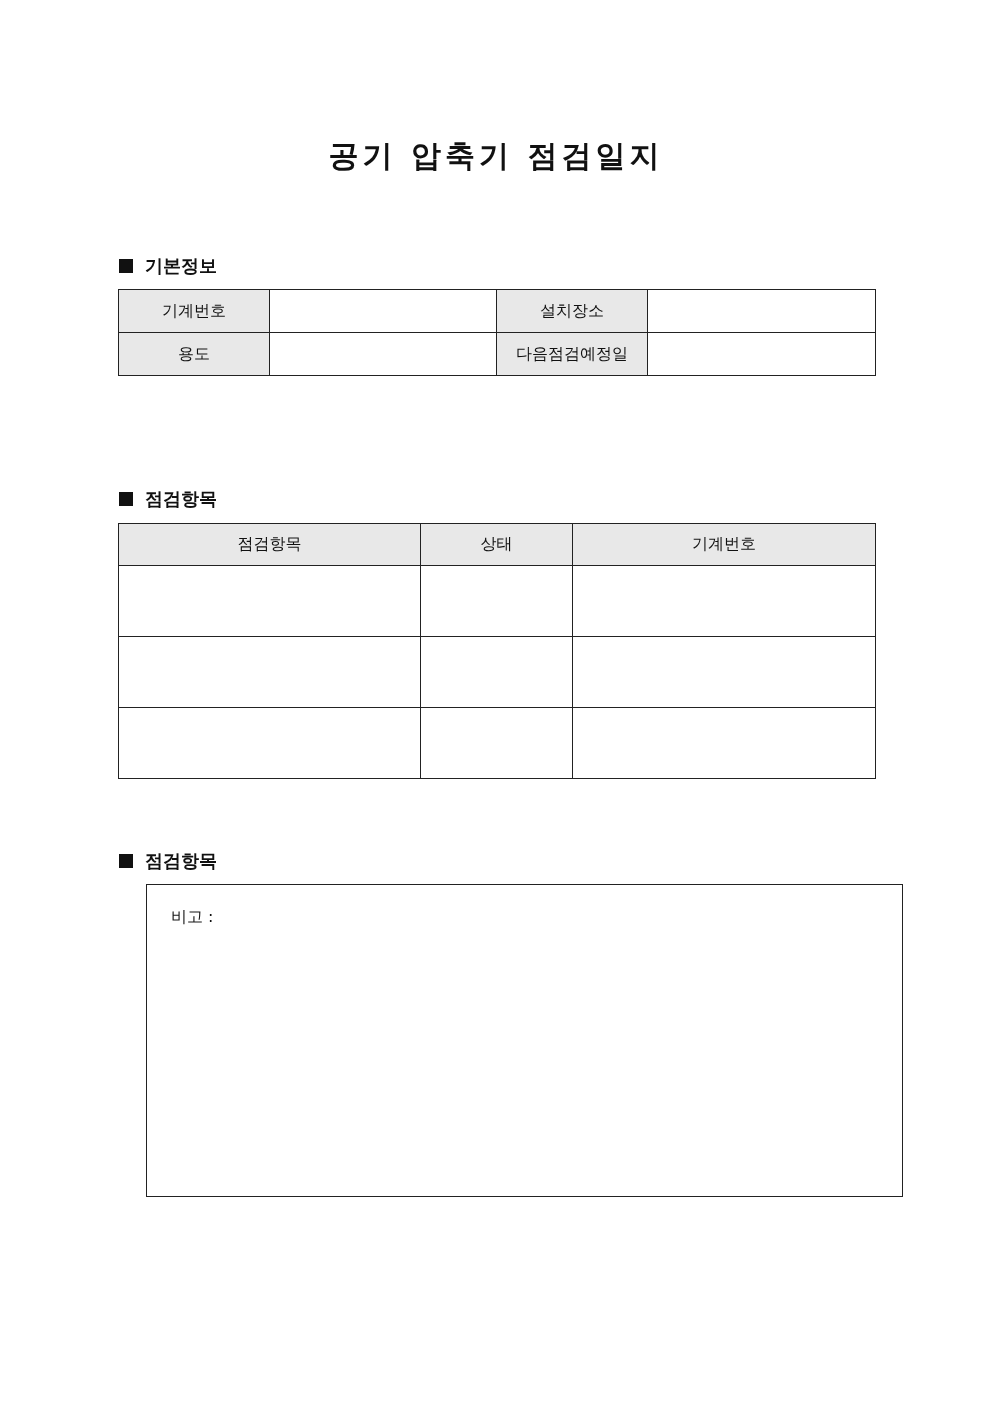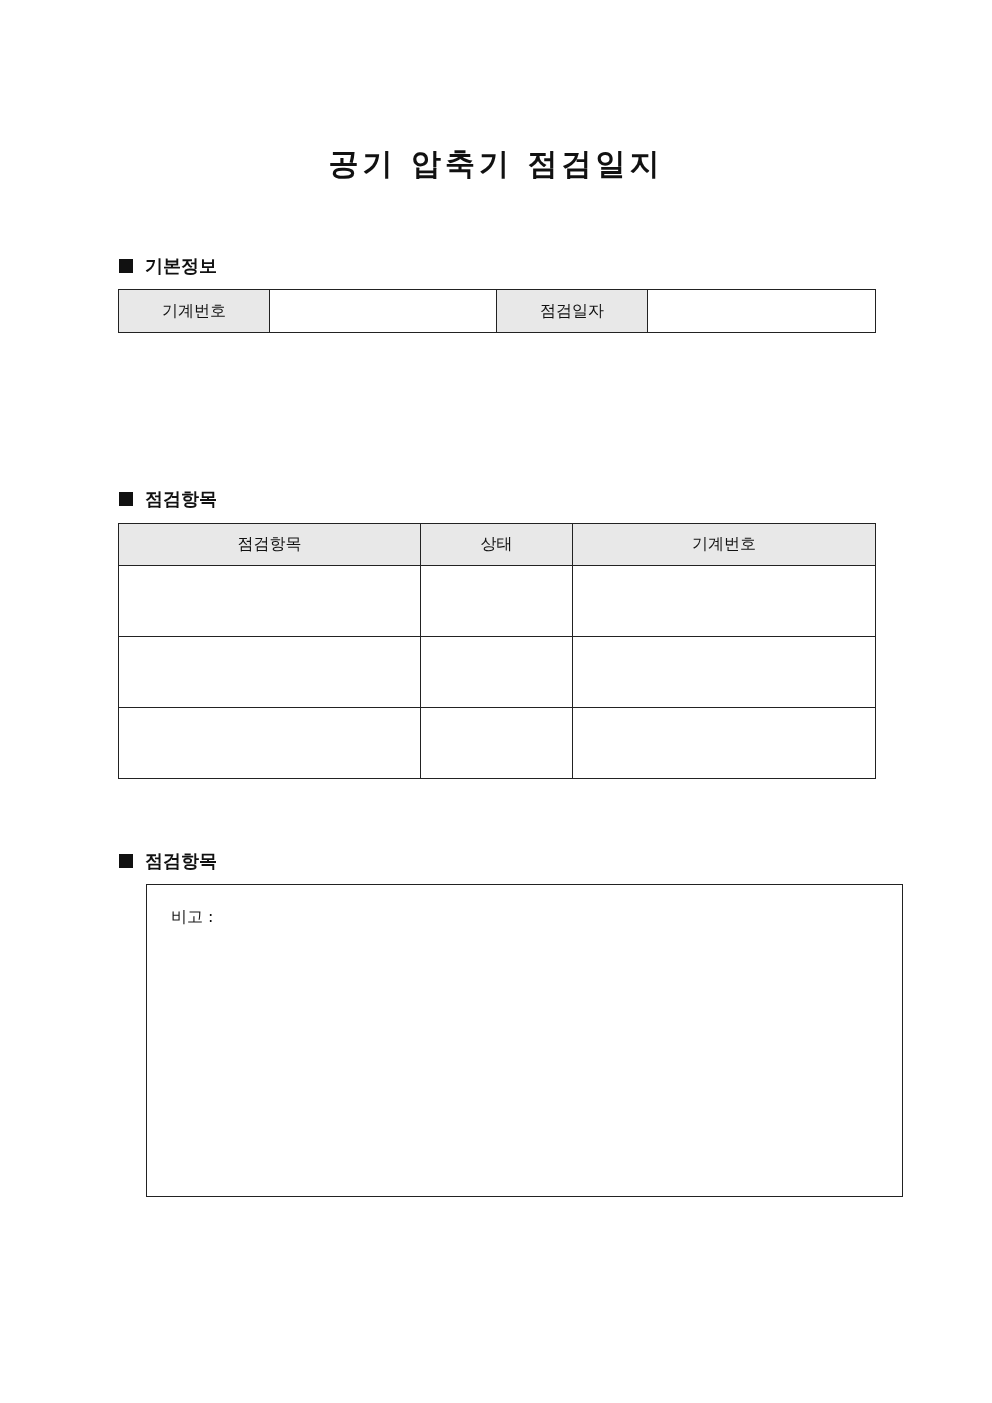--- a/index.html
+++ b/index.html
@@ -1,17 +1,17 @@
 <!DOCTYPE html>
 <html><head>
 <meta charset="utf-8">
 <style>
   html, body { margin:0; padding:0; background:#fff; }
   body { width:992px; height:1403px; position:relative; font-family:"DejaVu Sans", sans-serif; color:#111; }
-  .title { position:absolute; top:136px; left:0; width:992px; text-align:center; font-size:30px; font-weight:bold; letter-spacing:4px;margin-top:8px; }
+  .title { position:absolute; top:136px; left:0; width:992px; text-align:center; font-size:30px; font-weight:bold; letter-spacing:4px; }
   .section { position:absolute; left:119px; font-size:18px; font-weight:bold; display:flex; align-items:center; }
   .sq { display:inline-block; width:14px; height:14px; background:#111; margin-right:12px; }
   table { position:absolute; left:118px; width:757px; border-collapse:collapse; table-layout:fixed;padding-left:32px; }
   td, th { border:1px solid #222; font-size:16px; font-weight:normal; text-align:center; padding:0; }
   .lbl { background:#e8e8e8; }
   .memo { position:absolute; left:118px; top:884px; width:755px; height:311px; border:1px solid #222;margin-left:28px; }
   .memo-text { position:absolute; left:24px; top:22px; font-size:16px; }
 </style>
 </head>
 <body>
@@ -27,21 +27,27 @@
   <colgroup>
       <col style="width:151px">
       <col style="width:227px">
       <col style="width:151px">
       <col style="width:228px">
     </colgroup>
   <tbody>
       <tr style="height:43px">
     <td class="lbl">기계번호</td>
     <td></td>
-    <td class="lbl">점검일자</td>
+    <td class="lbl">설치장소</td>
+    <td></td>
+  </tr>
+  <tr style="height:43px">
+    <td class="lbl">용도</td>
+    <td></td>
+    <td class="lbl">다음점검예정일</td>
     <td></td>
   </tr>
 </tbody>
   </table>
 
 <div class="section" style="top:487px;">
   <span class="sq"></span>
   <span>점검항목</span>
 </div>
 

